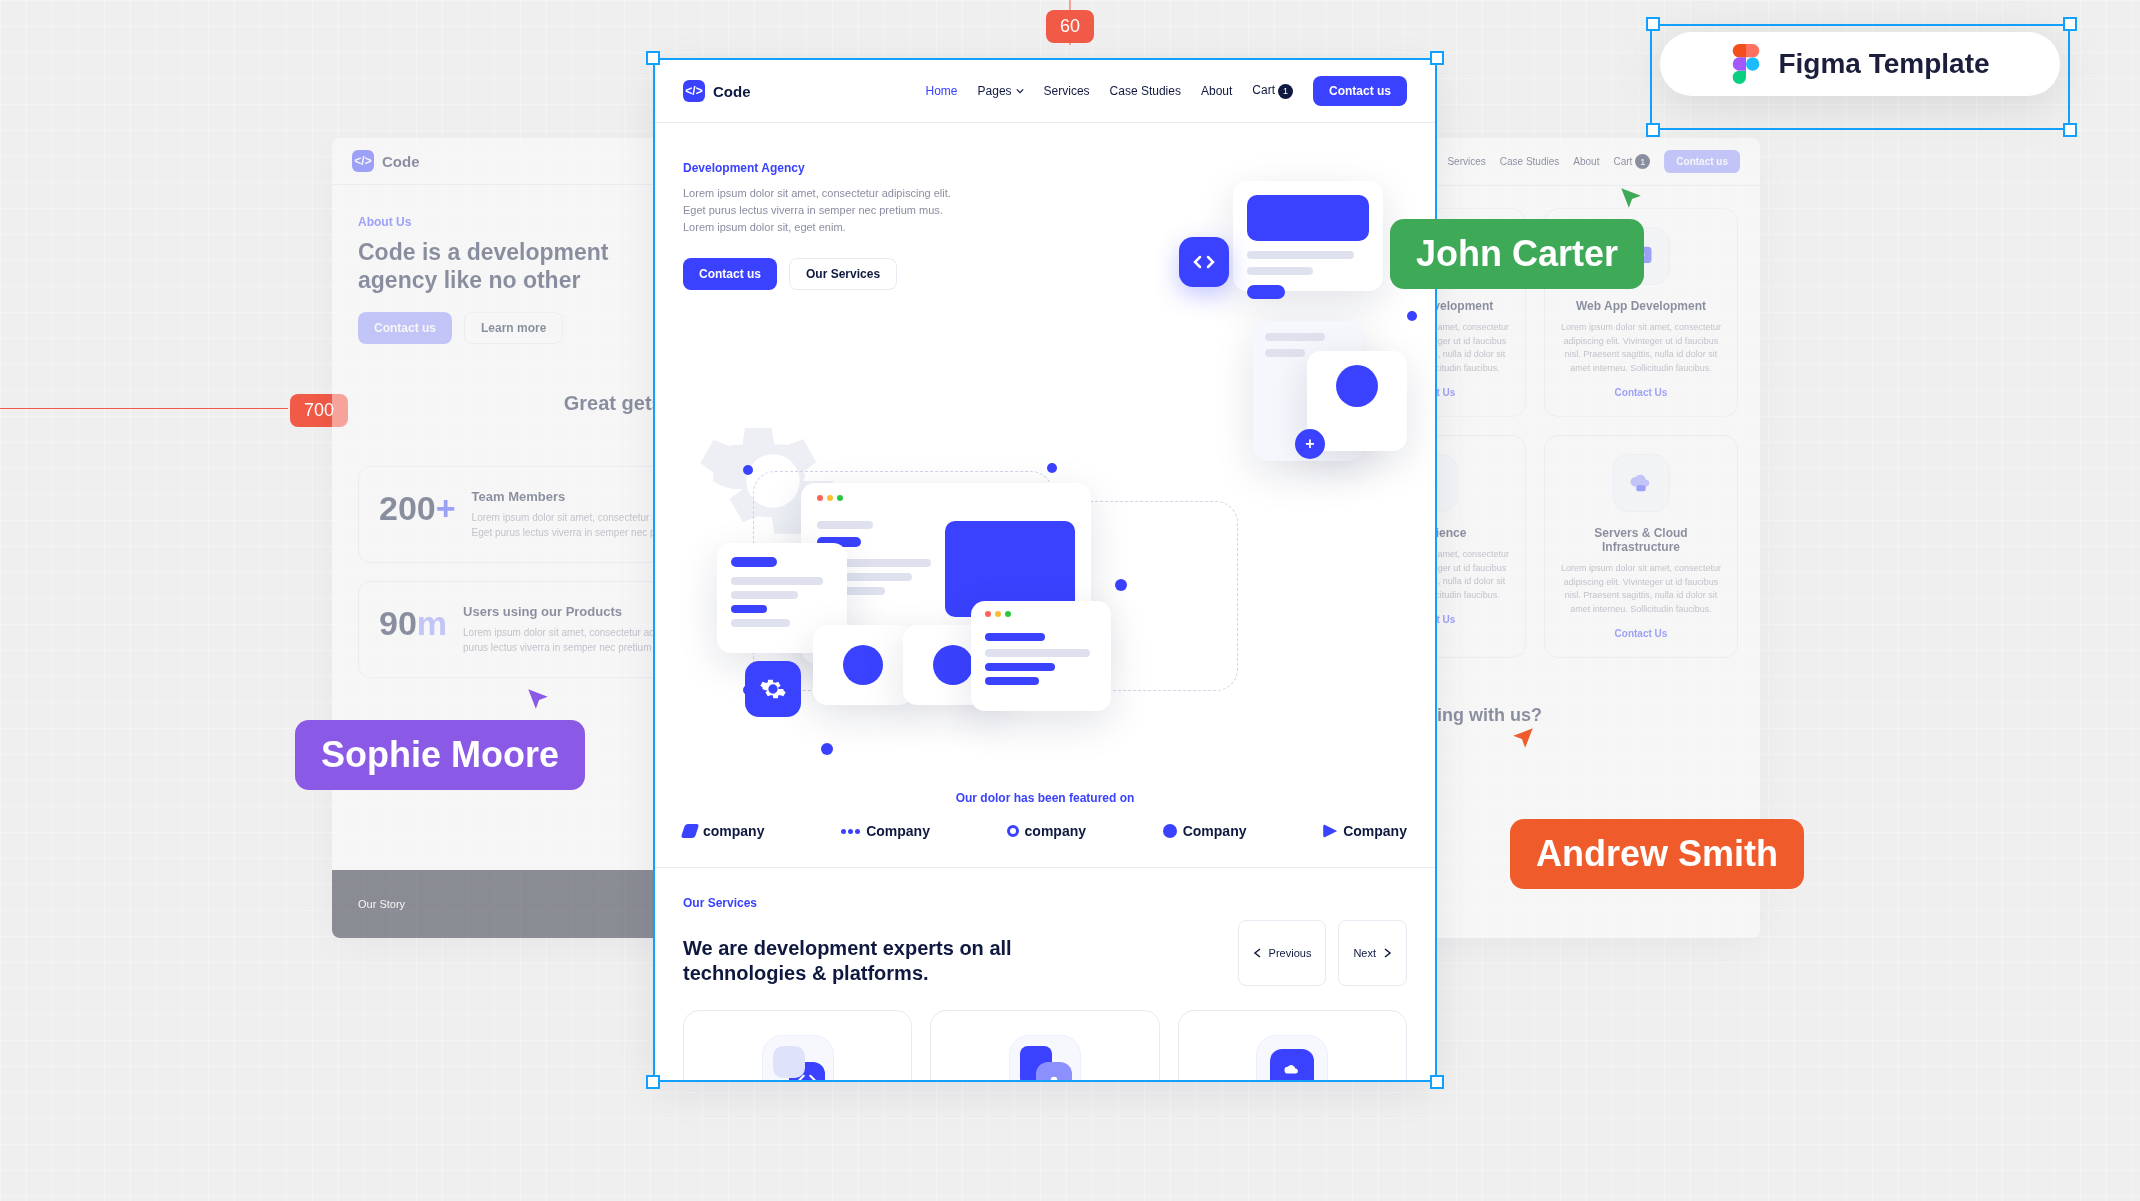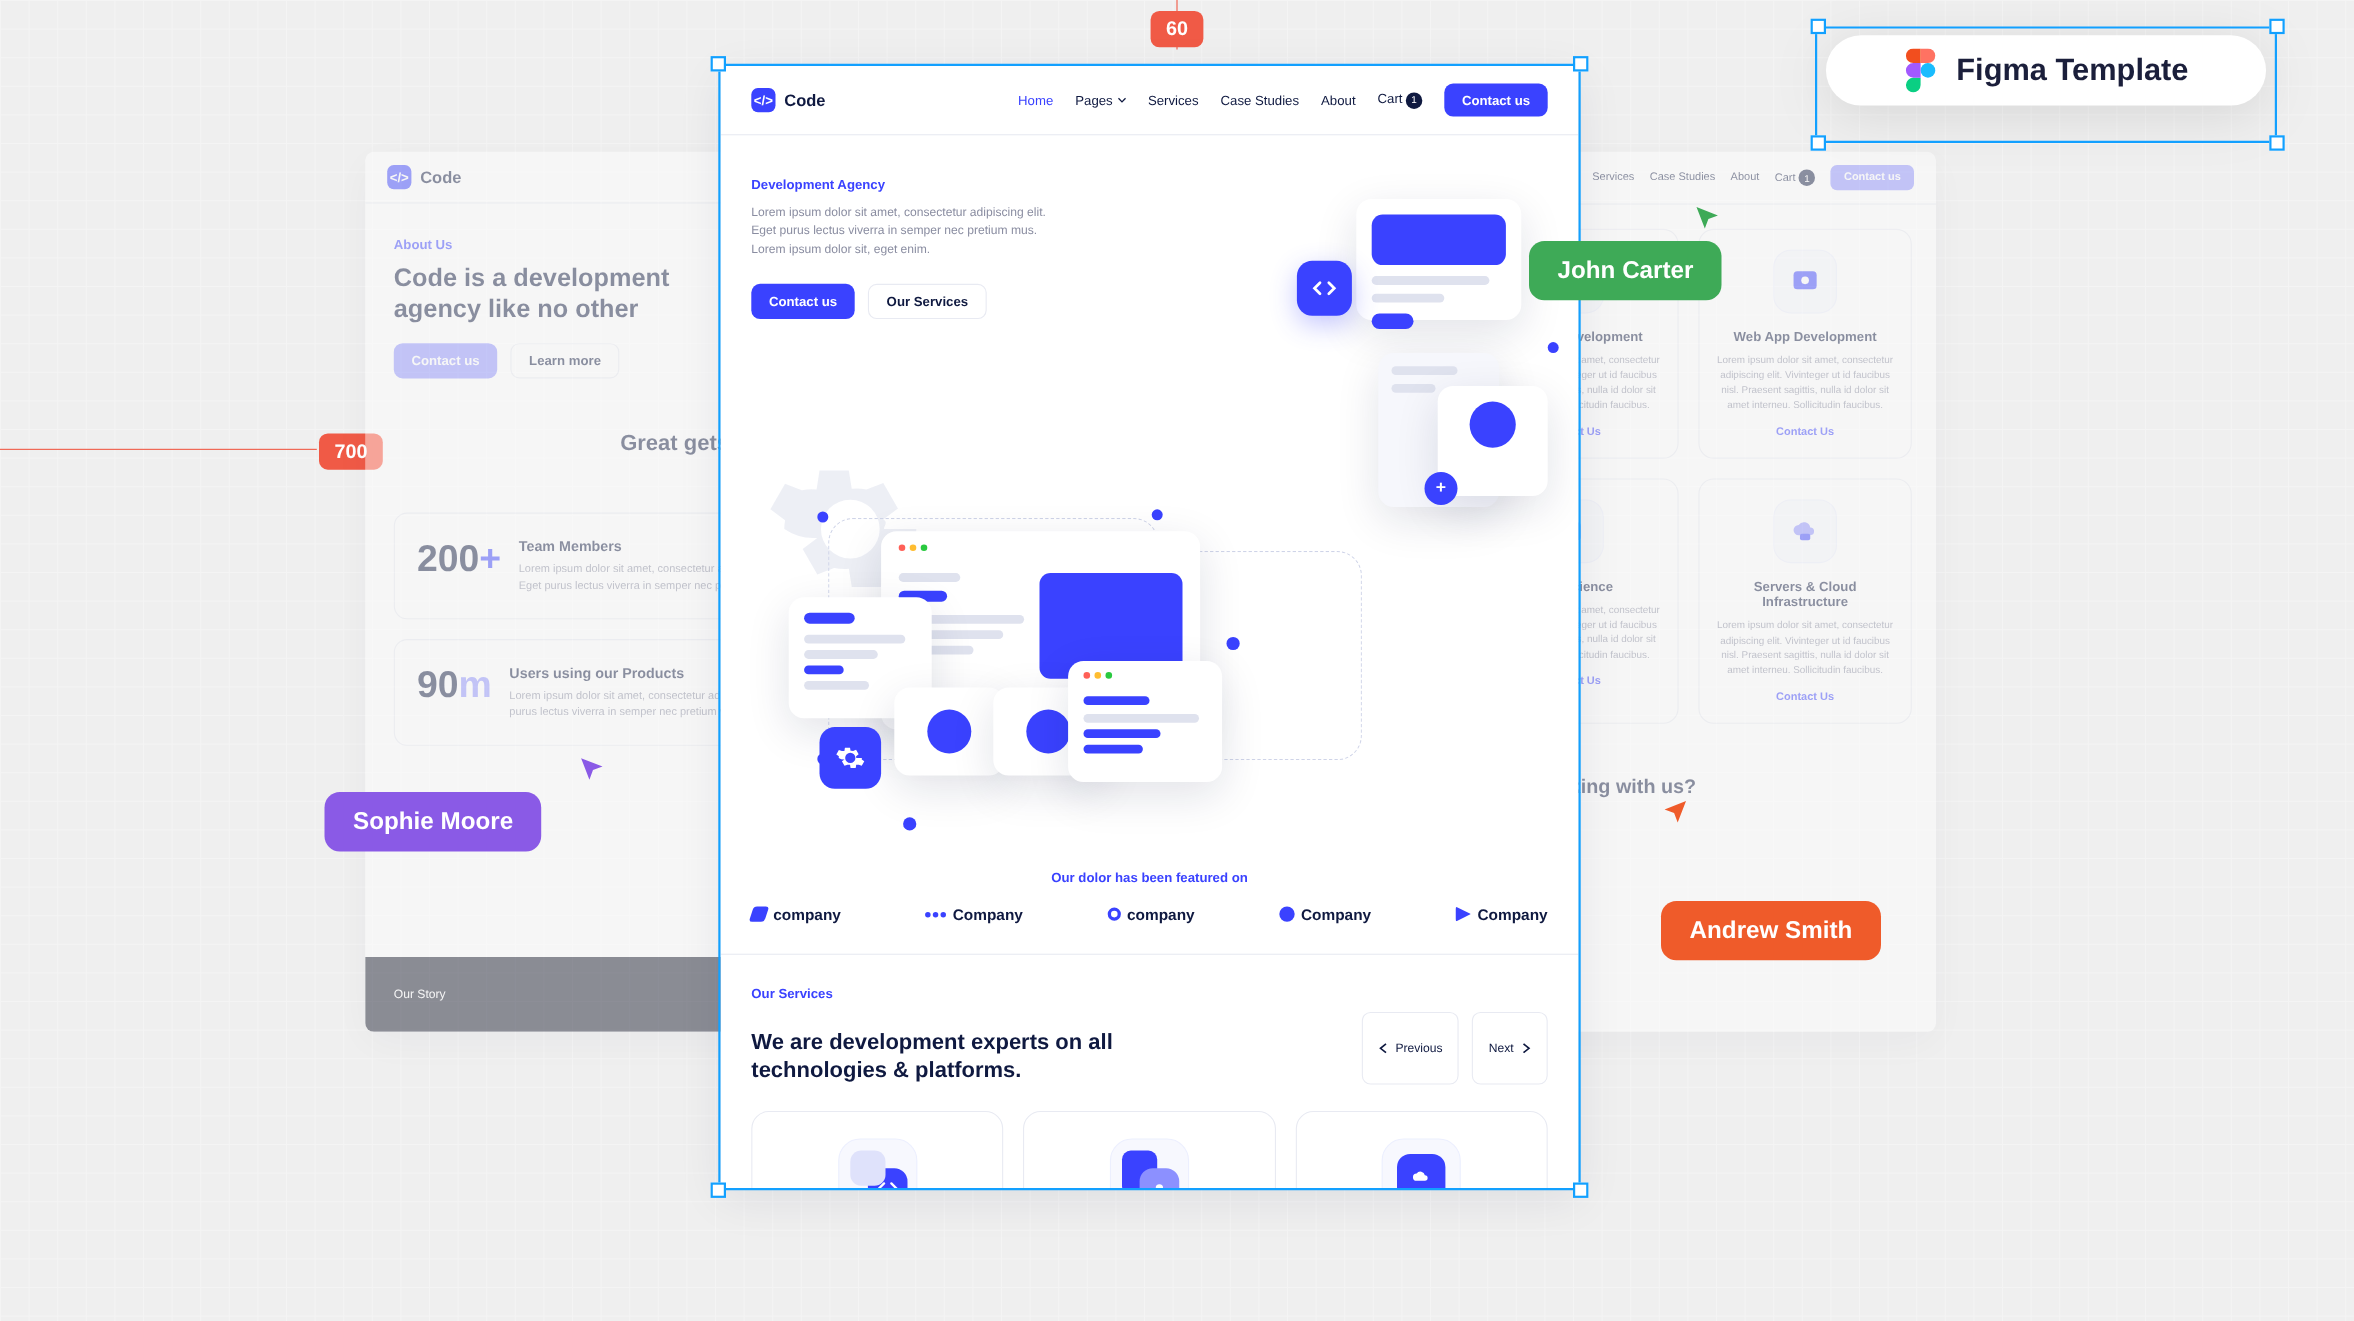--- a/index.html
+++ b/index.html
@@ -36,35 +36,35 @@
 
 .ruler-h{
   position:absolute;top:0;left:50%;transform:translateX(-50%);
   width:1px;height:45px;background:var(--red);
 }
 .ruler-v{
   position:absolute;left:0;top:408px;height:1px;width:288px;background:var(--red);
 }
 .measure-badge{
   position:absolute;
-  background:var(--red);color:#fff;font-weight:700;font-size:18px;
+  background:var(--red);color:#fff;font-weight:400;font-size:18px;
   padding:6px 14px;border-radius:8px;
 }
 .measure-top{top:10px;left:50%;transform:translateX(-50%)}
 .measure-left{top:394px;left:290px}
 
 
 .cursor-tag{
   position:absolute;
   display:flex;flex-direction:column;align-items:flex-start;
   pointer-events:none;
 }
 .cursor-arrow{width:26px;height:26px;margin-bottom:8px}
 .cursor-label{
-  color:#fff;font-weight:700;font-size:22px;padding:14px 26px;border-radius:14px;
+  color:#fff;font-weight:700;font-size:36px;padding:14px 26px;border-radius:14px;
 }
 .cursor-purple .cursor-label{background:var(--purple)}
 .cursor-purple .cursor-arrow{fill:var(--purple)}
 .cursor-green .cursor-label{background:var(--green)}
 .cursor-green .cursor-arrow{fill:var(--green)}
 .cursor-orange .cursor-label{background:var(--orange)}
 .cursor-orange .cursor-arrow{fill:var(--orange)}
 .cursor-orange .cursor-arrow{transform:scaleX(-1)}
 .cursor-green .cursor-arrow{margin-left:auto}
 

